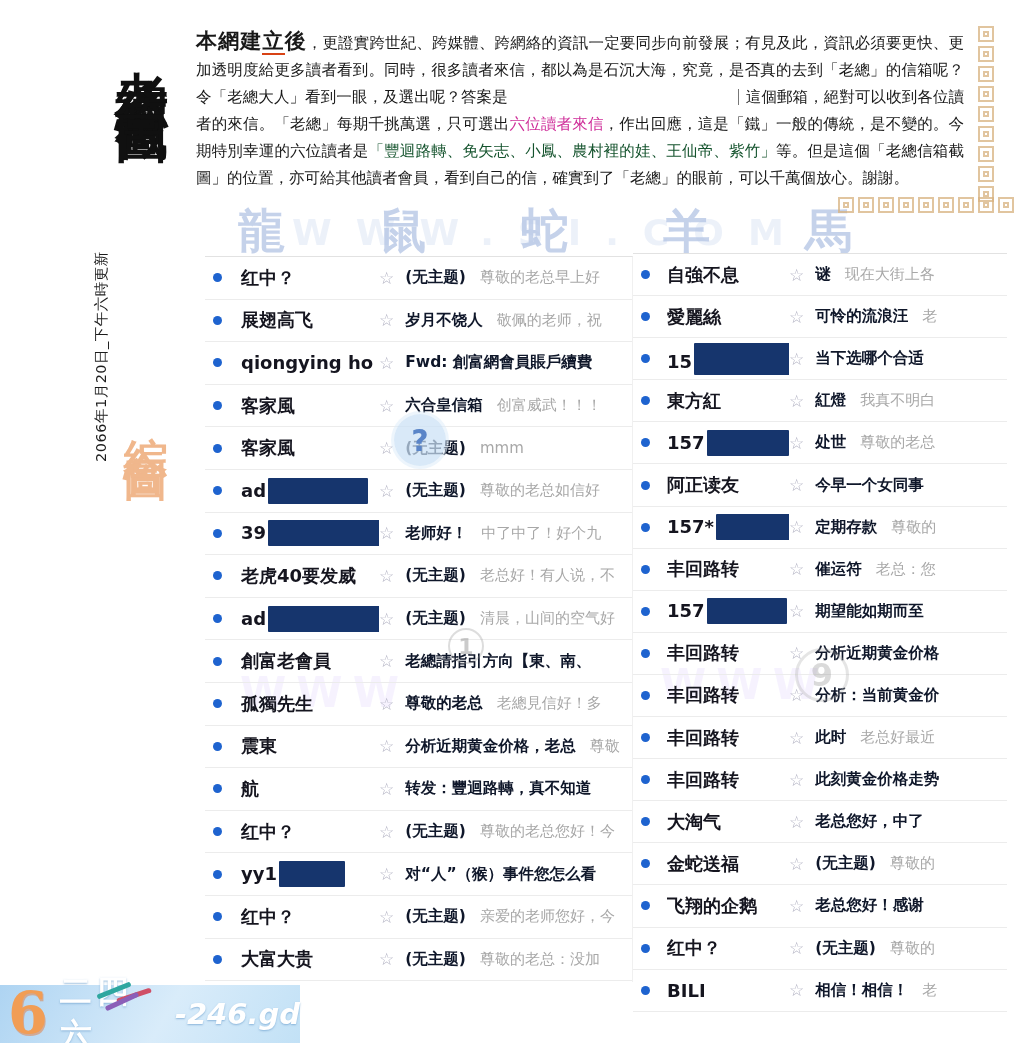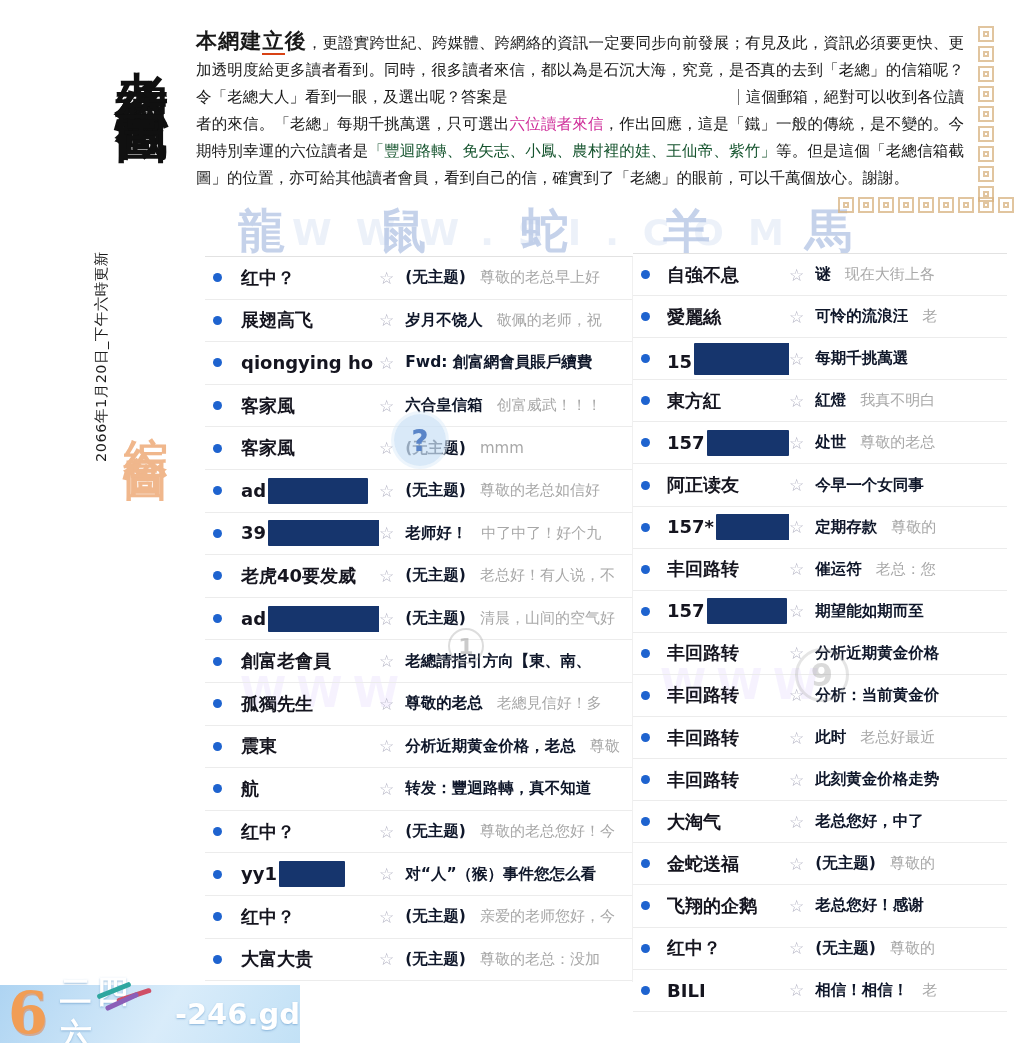--- a/index.html
+++ b/index.html
@@ -86,21 +86,21 @@
   #brand { position:absolute; left:0; top:985px; width:300px; height:58px;
     background:linear-gradient(120deg,#aed4f2,#d9ecfa 55%,#c2e1f6);
     display:flex; align-items:center; z-index:8; }
   #brand .six { font-family:"DejaVu Serif", serif; font-size:57px; font-weight:bold;
     color:#f19d55; margin:0 2px 4px 8px; line-height:1;
     text-shadow:1px 2px 0 rgba(226,130,72,.55); }
   #brand .cn { font-family:Liberation Mono, monospace; font-size:32px; font-weight:bold;
     color:#fff; letter-spacing:5px; margin-left:10px;
     text-shadow:0 1px 2px rgba(110,160,205,.7); }
   #brand .url { font-size:29px; font-weight:bold; color:#fff; margin-left:16px;
-    text-shadow:0 1px 2px rgba(110,160,205,.7); }
+    text-shadow:0 1px 2px rgba(110,160,205,.7);font-style:italic; }
   .swoosh { position:absolute; width:36px; height:5px; border-radius:3px; z-index:9; }
   #sw1 { left:96px; top:988px; background:#2fa7a0; transform:rotate(-22deg); }
   #sw2 { left:116px; top:993px; background:#cf4f66; transform:rotate(-18deg); }
   #sw3 { left:104px; top:999px; background:#8b5fb8; transform:rotate(-25deg); }
 </style>
 </head>
 <body>
 
 <div id="page">
 
@@ -295,21 +295,21 @@
       <div class="row">
         <span class="dot"></span>
         <span class="sender">愛麗絲</span>
         <span class="star">☆</span>
         <span class="subj"><b>可怜的流浪汪</b><span class="pv">老</span></span>
       </div>
       <div class="row">
         <span class="dot"></span>
         <span class="sender">15<span class="redact" style="width: 112px; height: 32px;"></span></span>
         <span class="star">☆</span>
-        <span class="subj"><b>每期千挑萬選</b></span>
+        <span class="subj"><b>当下选哪个合适</b></span>
       </div>
       <div class="row">
         <span class="dot"></span>
         <span class="sender">東方紅</span>
         <span class="star">☆</span>
         <span class="subj"><b>紅燈</b><span class="pv">我真不明白</span></span>
       </div>
       <div class="row">
         <span class="dot"></span>
         <span class="sender">157<span class="redact" style="width: 82px;"></span></span>

